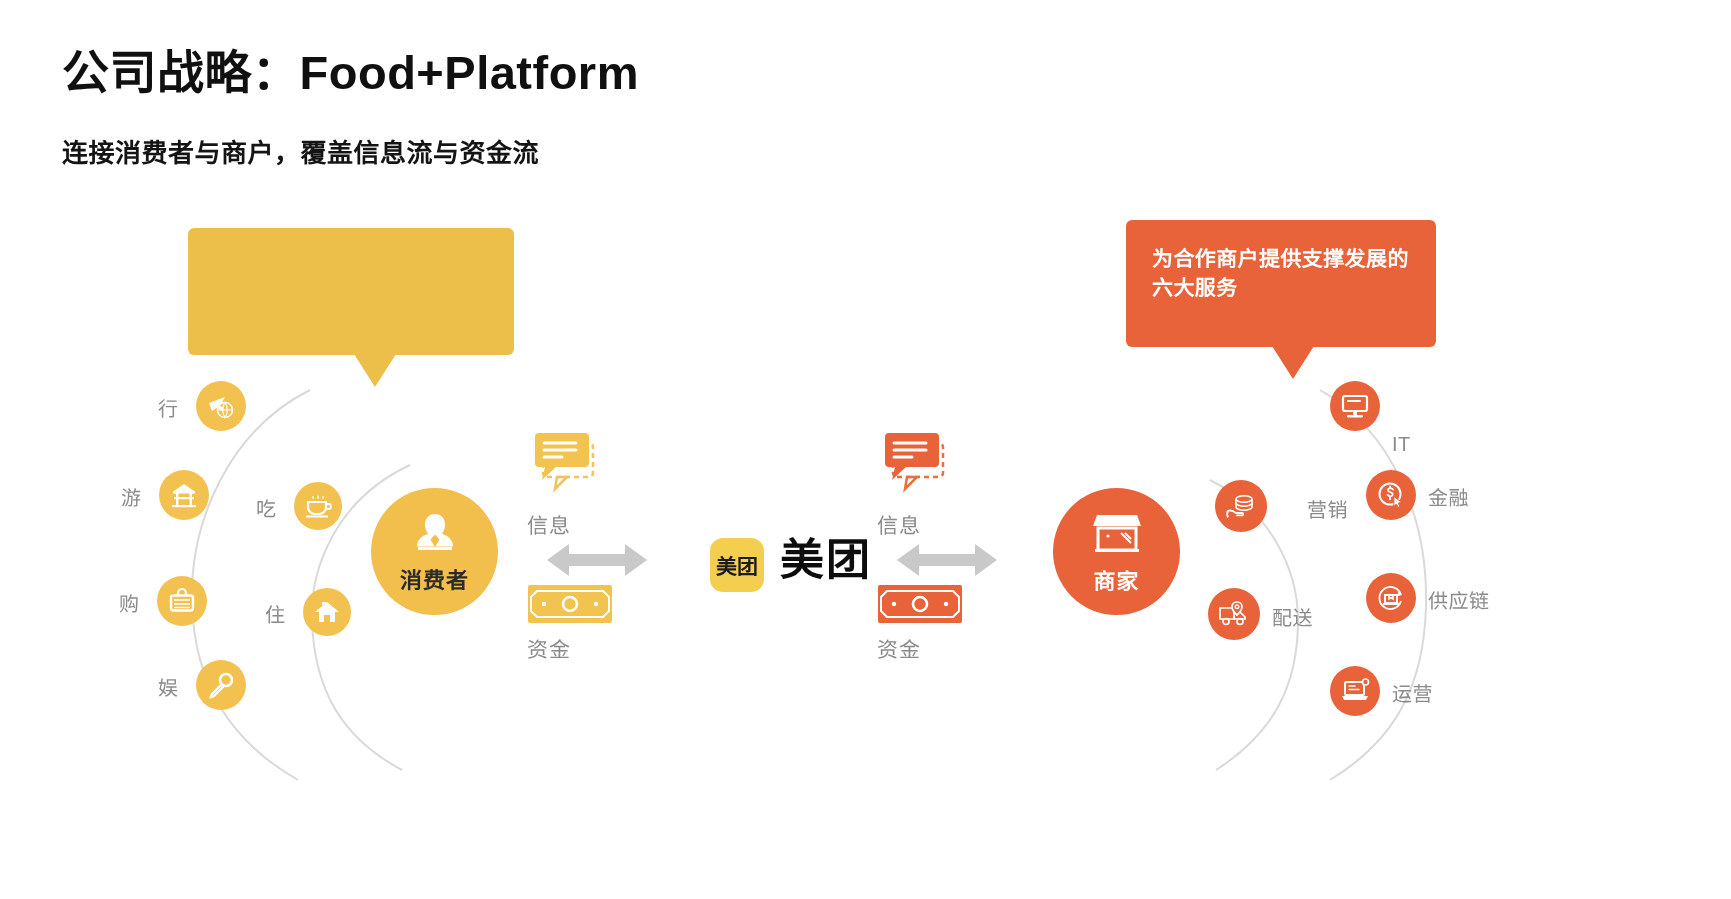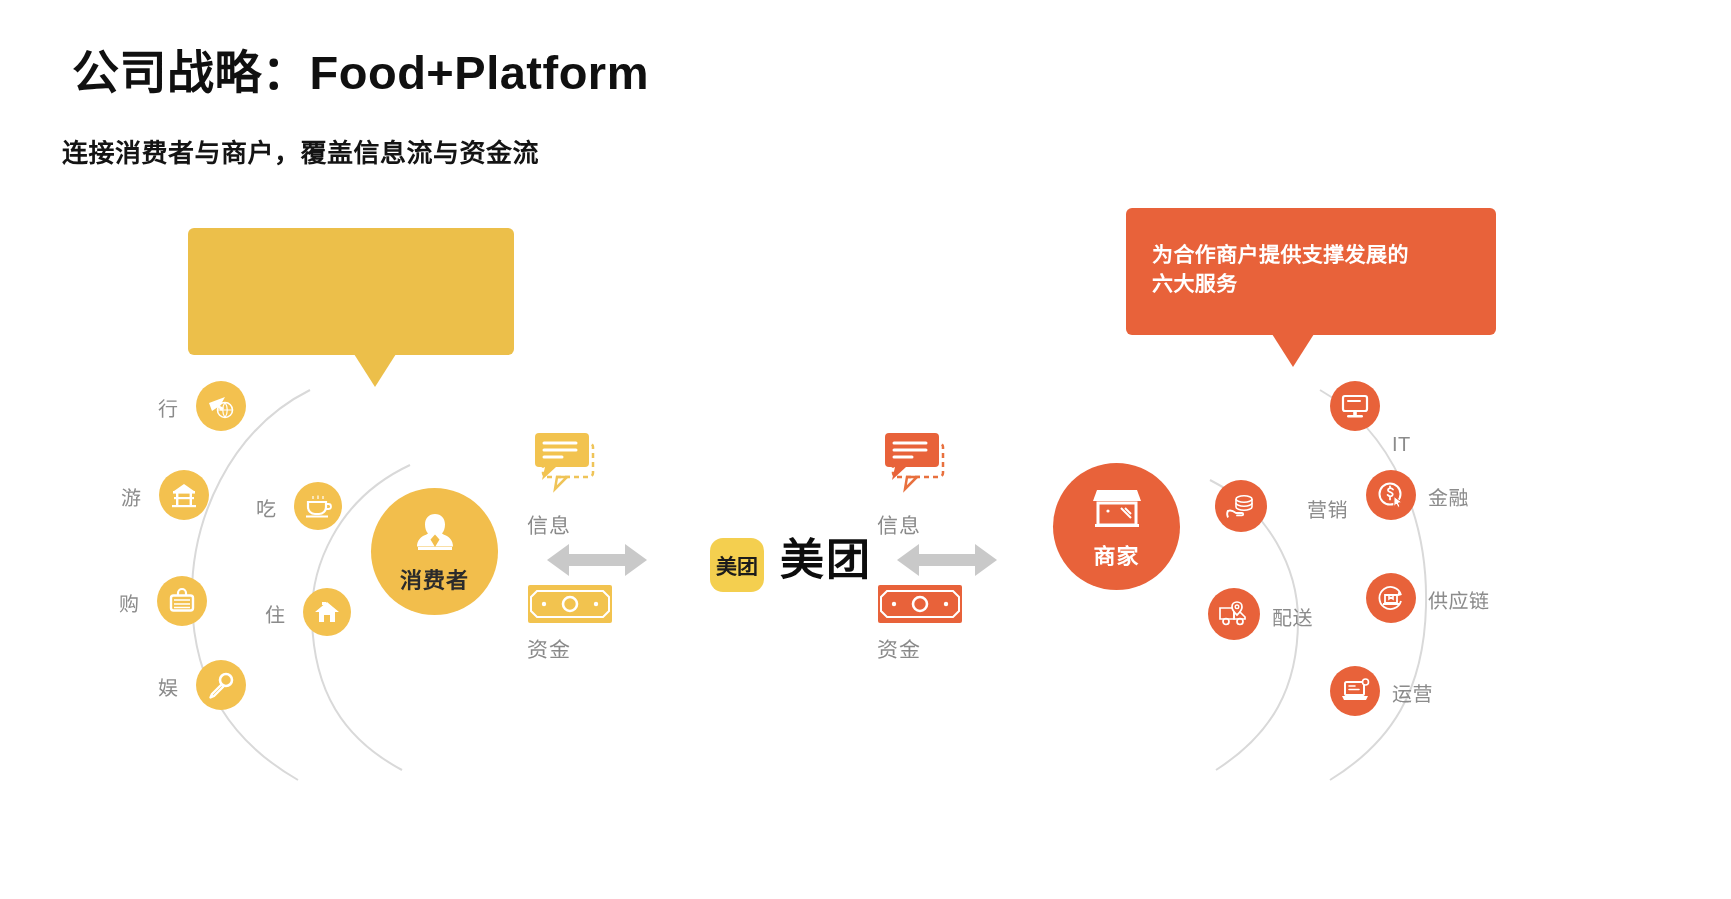--- a/index.html
+++ b/index.html
@@ -19,21 +19,20 @@
 
   
   #header { position: absolute; left: 62px; top: 46px; }
   #page-title {
     font-size: 47px;
     font-weight: bold;
     letter-spacing: 0.5px;
     line-height: 1.15;
     color: #101010;
     white-space: nowrap;
-    margin-left: 10px;
   }
   #page-subtitle {
     margin-top: 32px;
     font-size: 26px;
     font-weight: bold;
     color: #141414;
     letter-spacing: 0.5px;
     white-space: nowrap;
   }
 
@@ -58,24 +57,24 @@
   #callout-consumer {
     left: 188px; top: 228px; width: 326px; height: 127px;
     background: #ECBF4A;
     color: #1d1d1d;
   }
   #callout-consumer .tail {
     left: 166px;
     border-top: 33px solid #ECBF4A;
   }
   #callout-merchant {
-    left: 1126px; top: 208px; width: 370px; height: 127px;
+    left: 1126px; top: 220px; width: 310px; height: 127px;
     background: #E8623A;
     color: #ffffff;
-    padding-top: 32px;
+    padding-top: 24px;
     line-height: 1.4;
   }
   #callout-merchant .tail {
     left: 146px;
     border-top: 33px solid #E8623A;
   }
 
   
   .node { position: absolute; }
   .node .bubble {
@@ -110,21 +109,21 @@
     font-weight: bold;
     letter-spacing: 1px;
     margin-top: 4px;
   }
   #hub-consumer {
     left: 371px; top: 488px; width: 127px; height: 127px;
     background: #F2BE4C;
   }
   #hub-consumer .hub-label { color: #2b2b2b; }
   #hub-merchant {
-    left: 1053px; top: 463px; width: 127px; height: 127px;
+    left: 1053px; top: 488px; width: 127px; height: 127px;
     background: #E8623A;
   }
   #hub-merchant .hub-label { color: #ffffff; }
 
   
   .arc-svg { position: absolute; pointer-events: none; }
 
   
   .flow { position: absolute; width: 140px; text-align: left; }
   .flow .flow-label {

